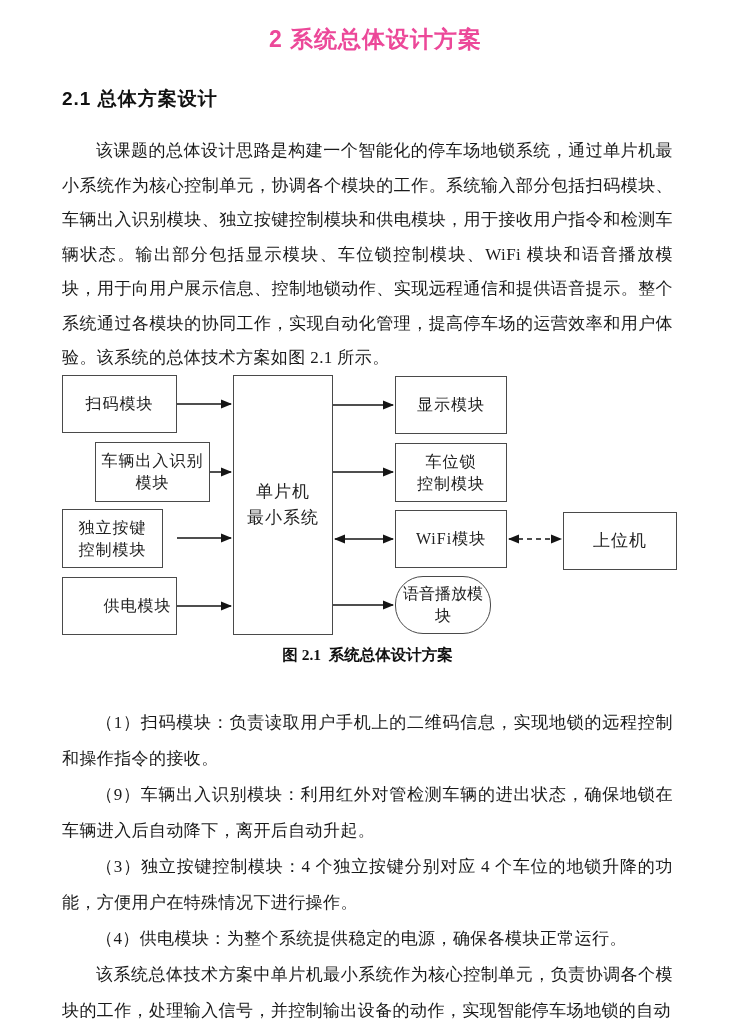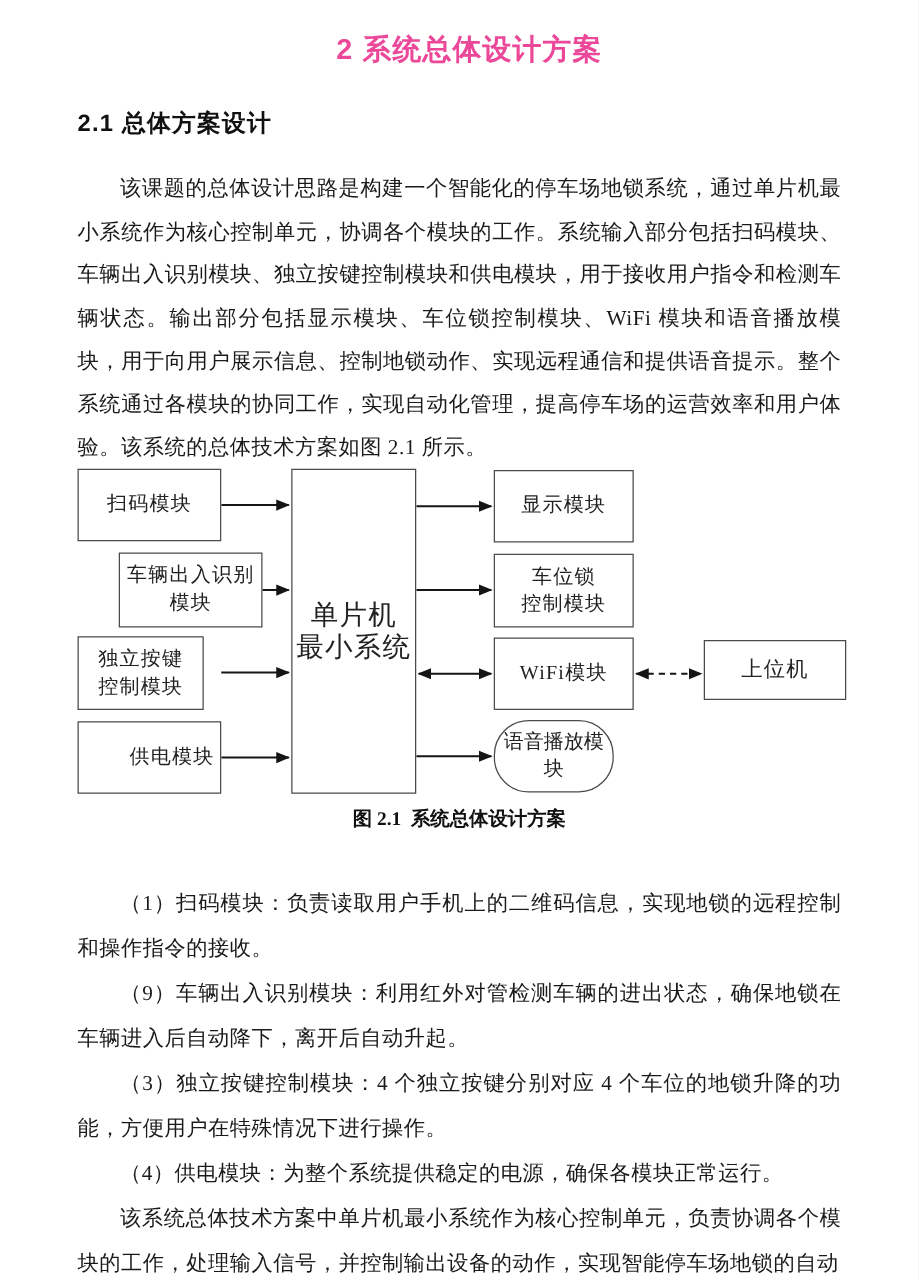--- a/index.html
+++ b/index.html
@@ -61,26 +61,26 @@
     font-size:16px;
     letter-spacing:1px;
     color:#222;
     white-space:pre-line;
     line-height:22px;
   }
   .bx-scan   {left:62px; top:2px;  width:115px;height:58px;}
   .bx-vehicle{left:62px; top:69px; width:115px;height:60px;margin-left:33px;}
   .bx-keys   {left:62px; top:136px;width:101px;height:59px;}
   .bx-power  {left:62px; top:204px;width:115px;height:58px;padding-left:36px;}
-  .bx-mcu    {left:233px;top:2px;  width:100px;height:260px;font-size:22px;line-height:26px;}
+  .bx-mcu    {left:233px;top:2px;  width:100px;height:260px;font-size:17px;line-height:26px;}
   .bx-display{left:395px;top:3px;  width:112px;height:58px;}
   .bx-lock   {left:395px;top:70px; width:112px;height:59px;}
   .bx-wifi   {left:395px;top:137px;width:112px;height:58px;text-align:center;}
   .bx-voice  {left:395px;top:203px;width:96px;height:58px;letter-spacing:0;border-radius:28px;}
-  .bx-host   {left:563px;top:139px;width:114px;height:48px;font-size:17px;}
+  .bx-host   {left:563px;top:139px;width:114px;height:58px;font-size:17px;}
   .arrow-layer{position:absolute;left:0;top:0;width:735px;height:270px;}
 
   .figure-caption{
     left:0;right:0;top:645px;
     text-align:center;
     font-family:Liberation Serif, serif;
     font-weight:bold;
     font-size:15.5px;
     color:#111;
     white-space:pre;

